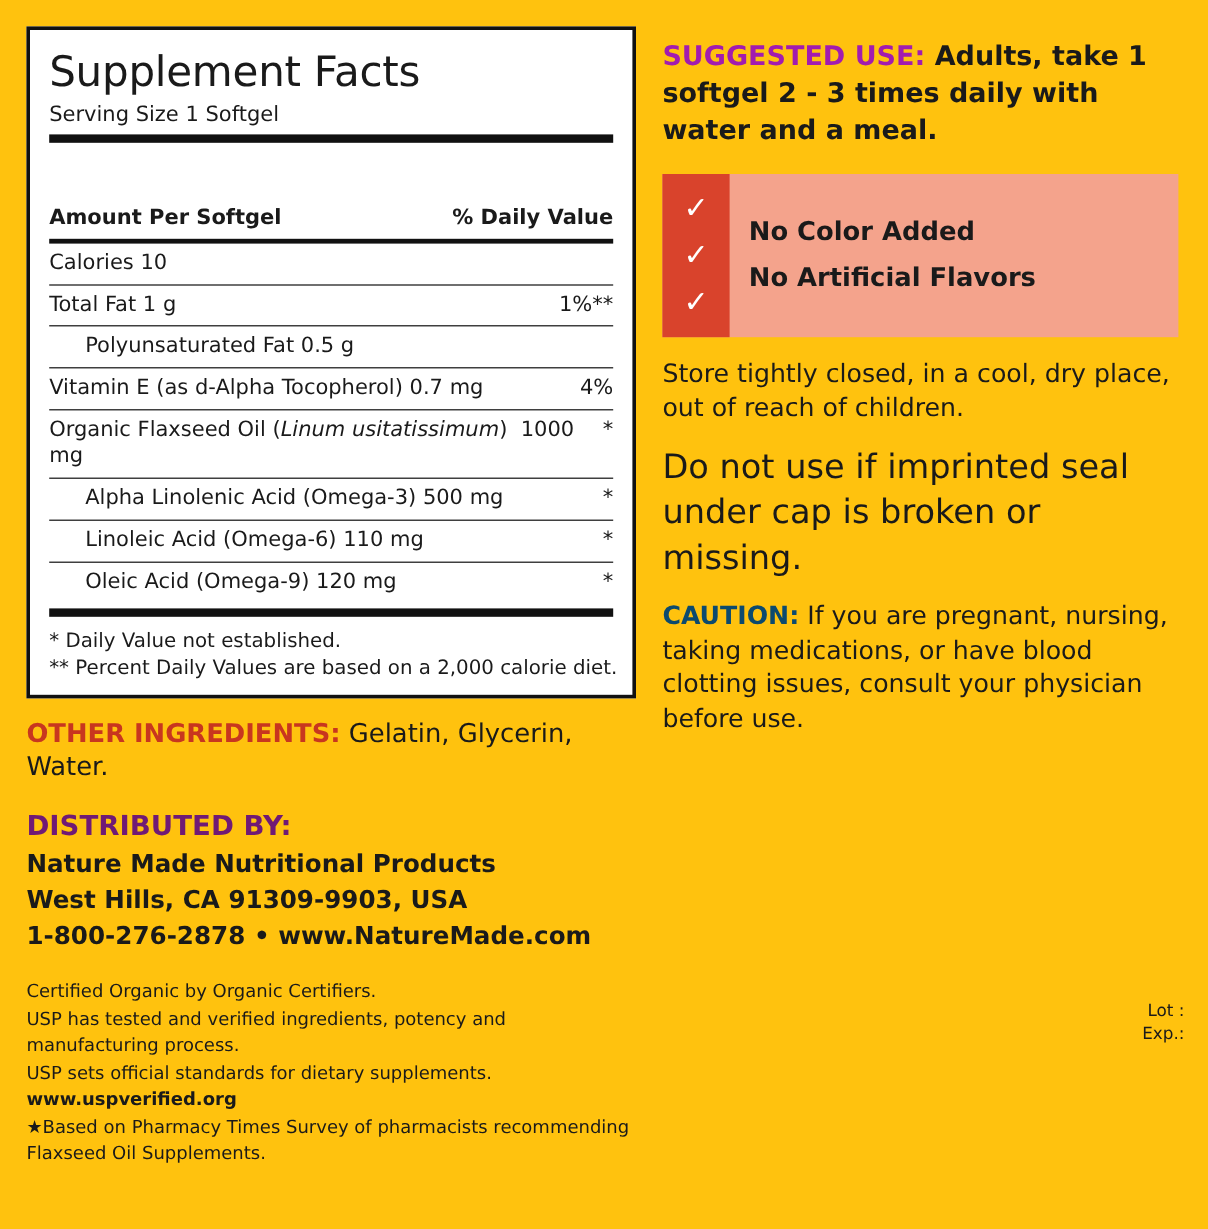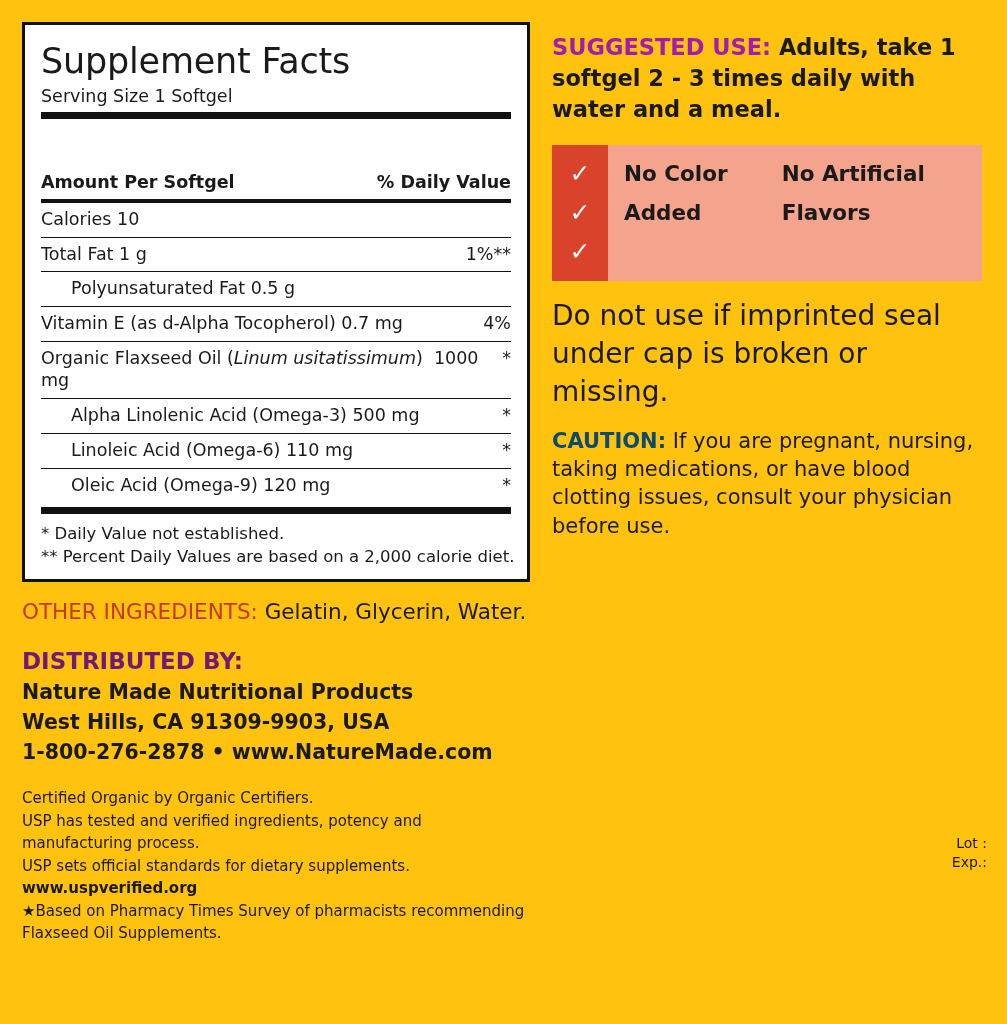--- a/index.html
+++ b/index.html
@@ -86,21 +86,21 @@
   .footnotes div { white-space: nowrap; }
 
   
   .other-ing {
     font-size: 21.5px;
     margin: 16px 0 0 0;
     line-height: 1.3;
   }
   .redbold {
     color: #C8361F;
-    font-weight: normal;
+    font-weight: bold;
   }
   .dist-head {
     color: #701a75;
     font-weight: bold;
     font-size: 23px;
     margin: 22px 0 4px 0;
   }
   .dist-line {
     font-size: 20.5px;
     font-weight: bold;
@@ -145,21 +145,21 @@
   }
   .check {
     color: #fff;
     font-size: 25px;
     line-height: 1.55;
     font-weight: bold;
   }
   .claims-text {
     padding: 10px 0 10px 16px;
     display: flex;
-    flex-direction: row;
+    flex-direction: column;
     justify-content: center;
   }
   .claims-text div {
     font-size: 21.5px;
     font-weight: bold;
     line-height: 1.8;
   }
   .store {
     font-size: 21px;
     line-height: 1.35;
@@ -298,20 +298,21 @@
           <span class="check">✓</span>
           <span class="check">✓</span>
           <span class="check">✓</span>
         </div>
         <div class="claims-text">
           <div>No Color Added</div>
           <div>No Artificial Flavors</div>
         </div>
       </div>
 
+      <div class="store">Store tightly closed, in a cool, dry place, out of reach of children.</div>
 
       <div class="donotuse">Do not use if imprinted seal under cap is broken or missing.</div>
 
       <div class="caution">
         <span class="lbl">CAUTION:</span>
         <span>If you are pregnant, nursing, taking medications, or have blood clotting issues, consult your physician before use.</span>
       </div>
     </div>
   </div>
 

